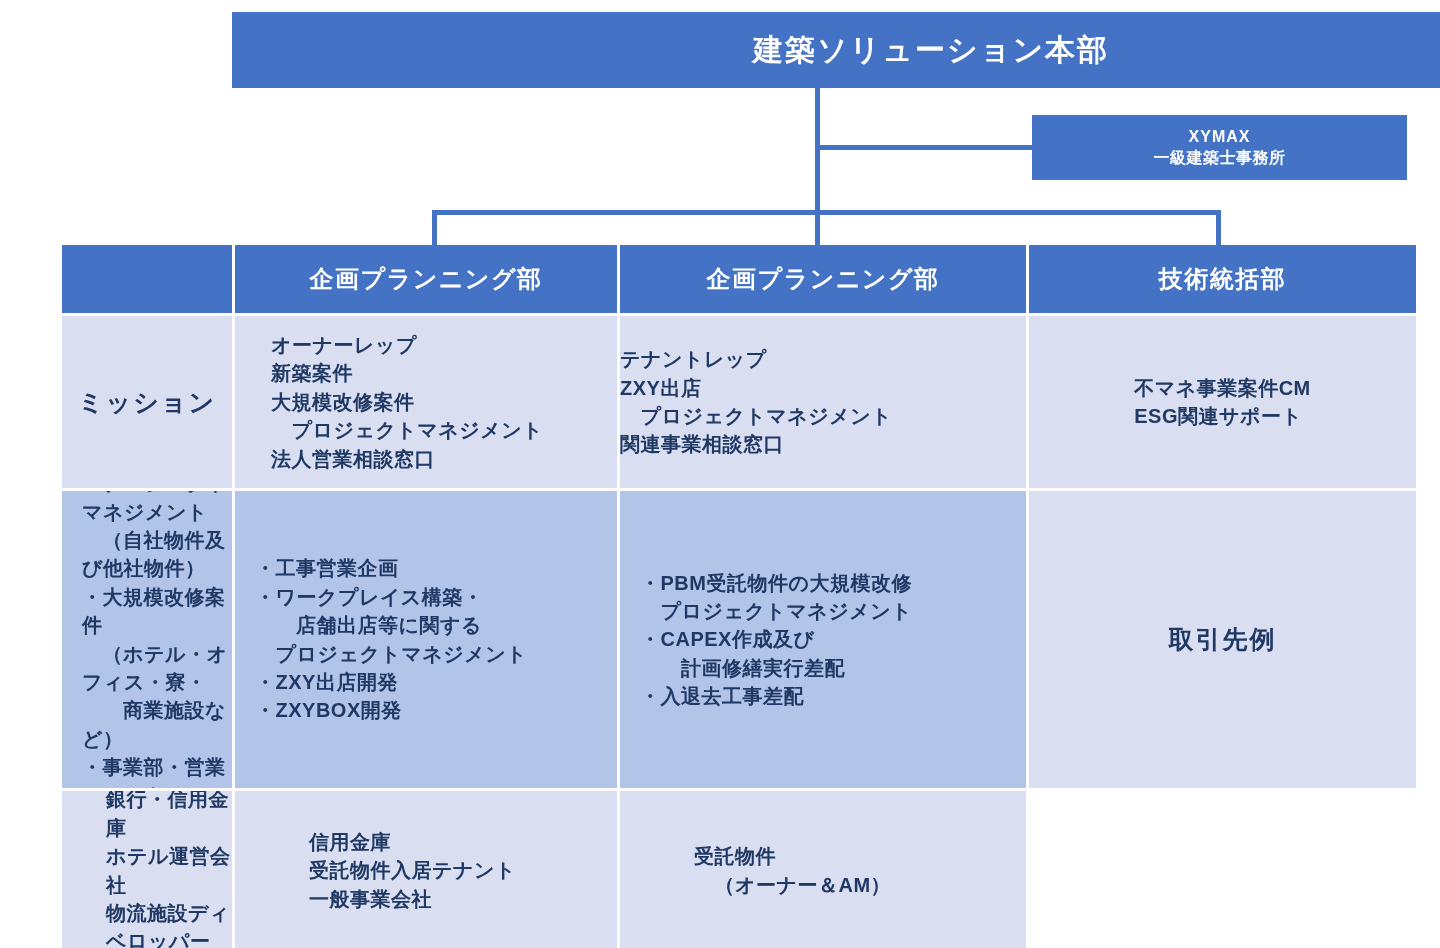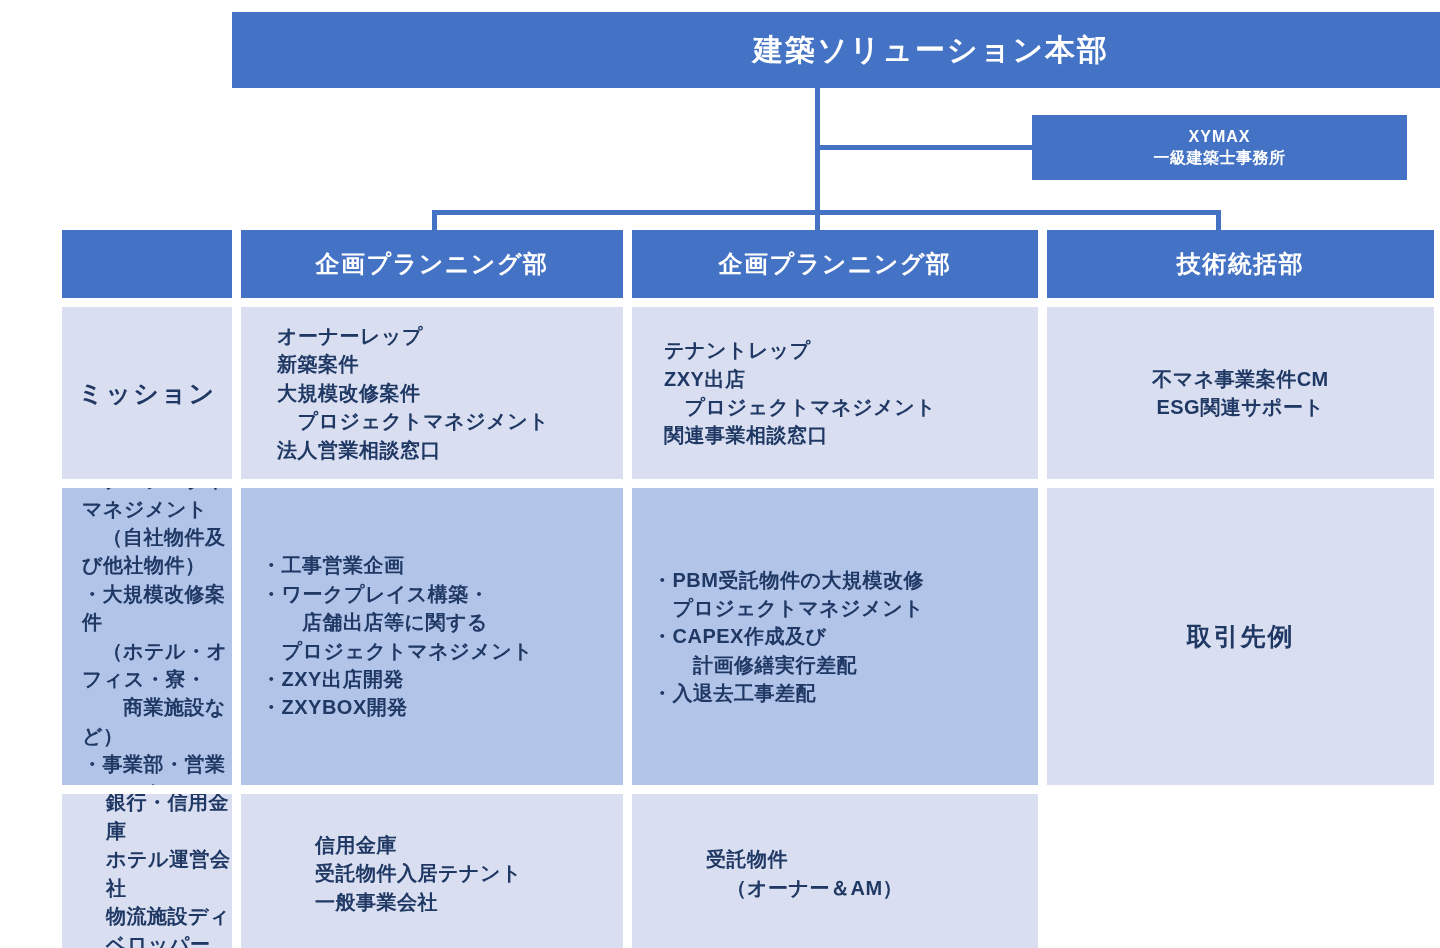--- a/index.html
+++ b/index.html
@@ -63,27 +63,27 @@
   #conn-xymax-branch{ left: 815px; top: 145px; width: 220px; height: 5px;  }
   #conn-bus         { left: 432px; top: 210px; width: 789px; height: 5px;  }
   #conn-leg-left    { left: 432px; top: 210px; width: 5px;  height: 35px;  }
   #conn-leg-mid     { left: 815px; top: 210px; width: 5px;  height: 35px;  }
   #conn-leg-right   { left: 1216px;top: 210px; width: 5px;  height: 35px;  }
 
   
   #matrix {
     position: absolute;
     left: 62px;
-    top: 230px;
+    top: 245px;
     width: 1345px;
     height: 696px;
     display: grid;
     grid-template-columns: 170px 382px 406px 387px;
     grid-template-rows: 68px 172px 297px 159px;
-    gap: 9px;
+    gap: 3px;
   }
 
   .cell {
     box-sizing: border-box;
     display: flex;
     align-items: center;
     overflow: hidden;
   }
 
   .cell.col-head {
@@ -112,24 +112,24 @@
     letter-spacing: 0.5px;
     white-space: pre-line;
   }
 
   
   .tint-a { background: #D9DEF0; }
   .tint-b { background: #B2C5E8; }
 
   
   .al-left   { justify-content: flex-start; }
-  .al-center { justify-content: center; text-align: center; }
+  .al-center { justify-content: center; }
 
   .pad-a { padding-left: 36px; }
-  .pad-b { padding-left: 32px; }
+  .pad-b { }
   .pad-c { padding-left: 20px; }
   .pad-d { padding-left: 44px; }
   .pad-f { padding-left: 74px; }
 </style>
 </head>
 <body>
 
 <div id="stage">
 
   <div class="hdr-box" id="root-box">

